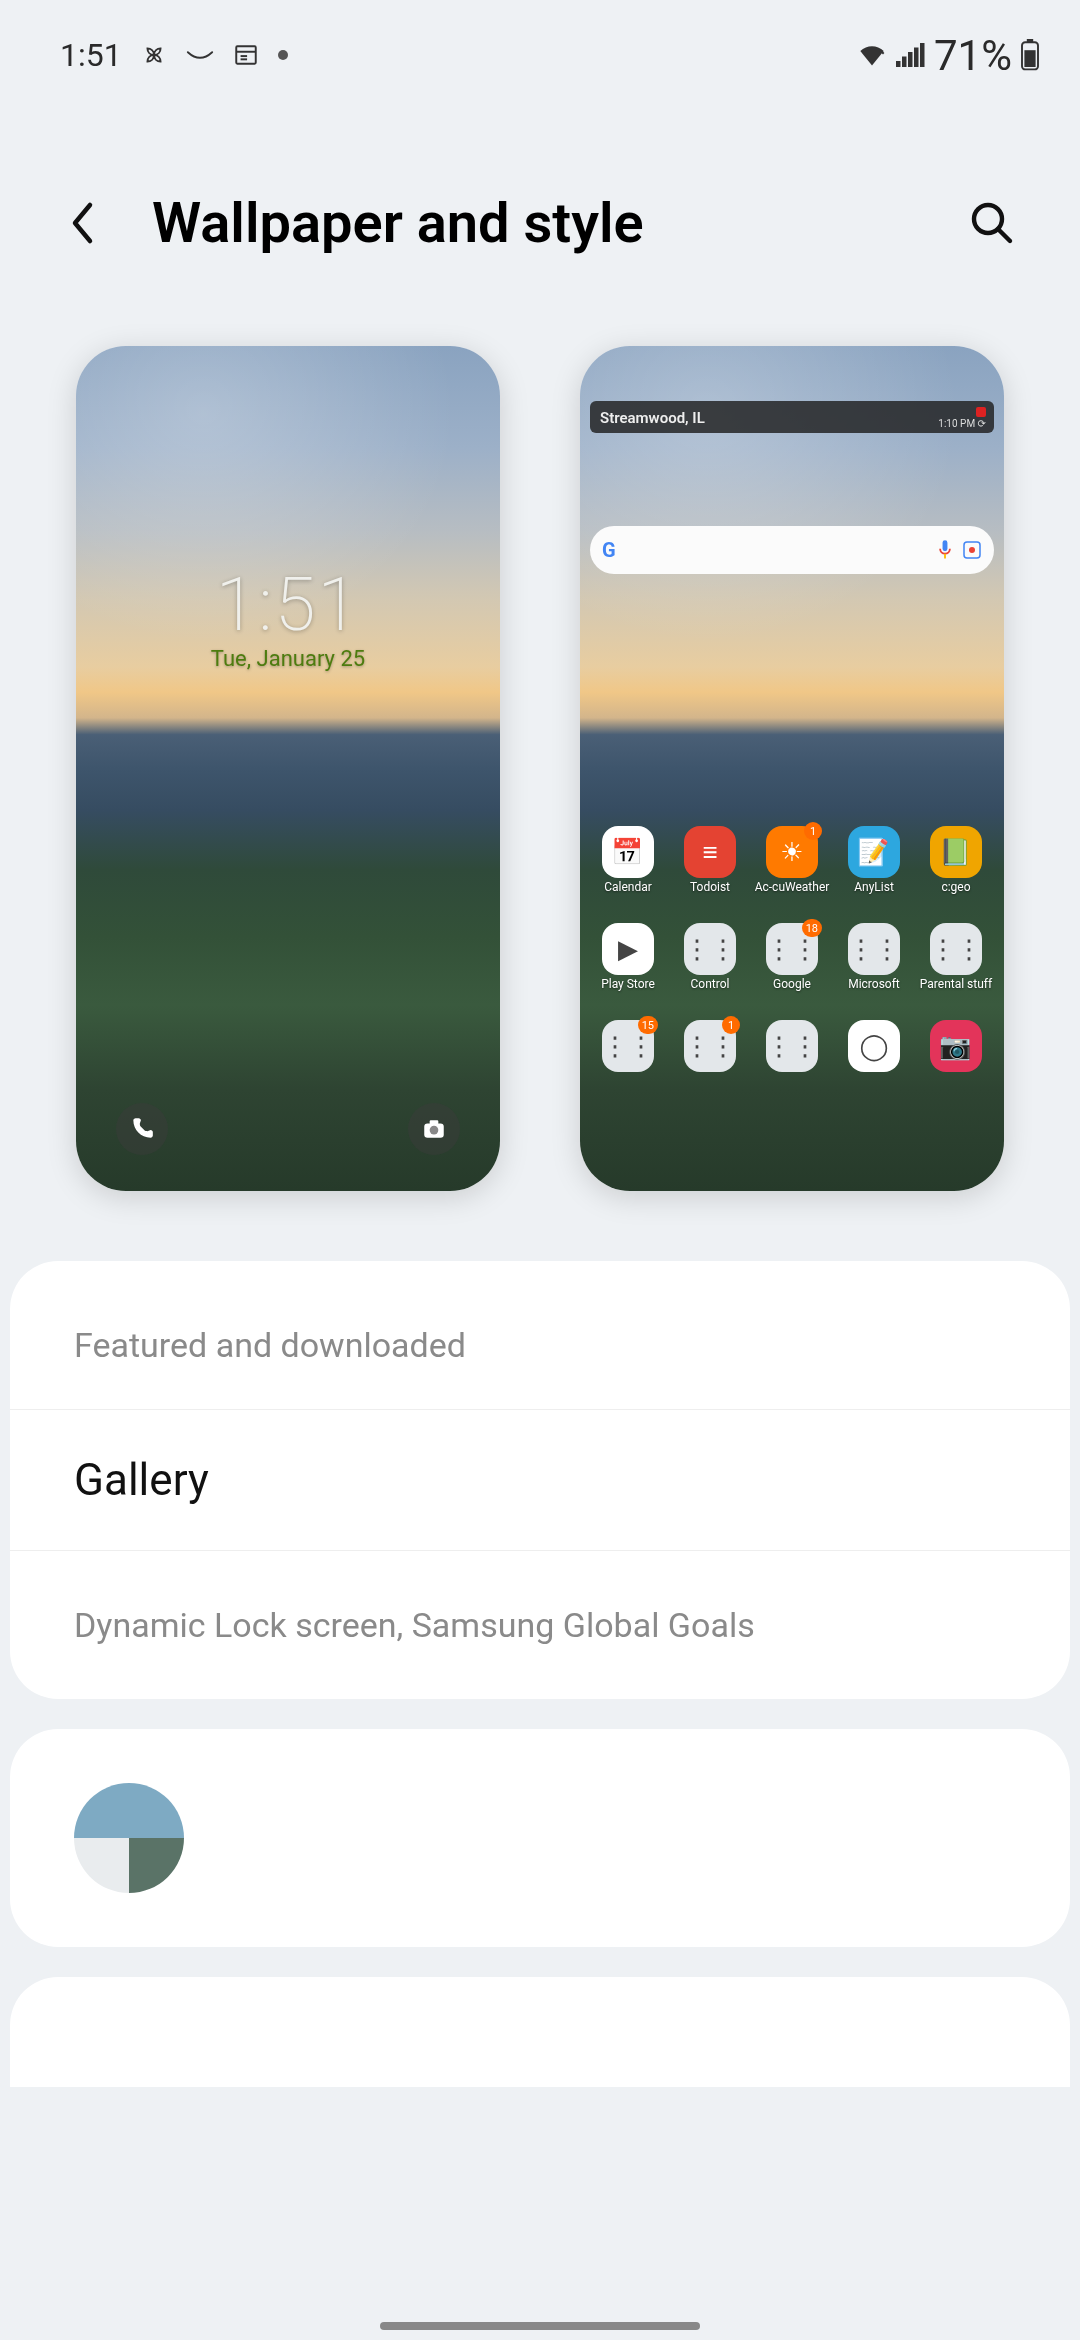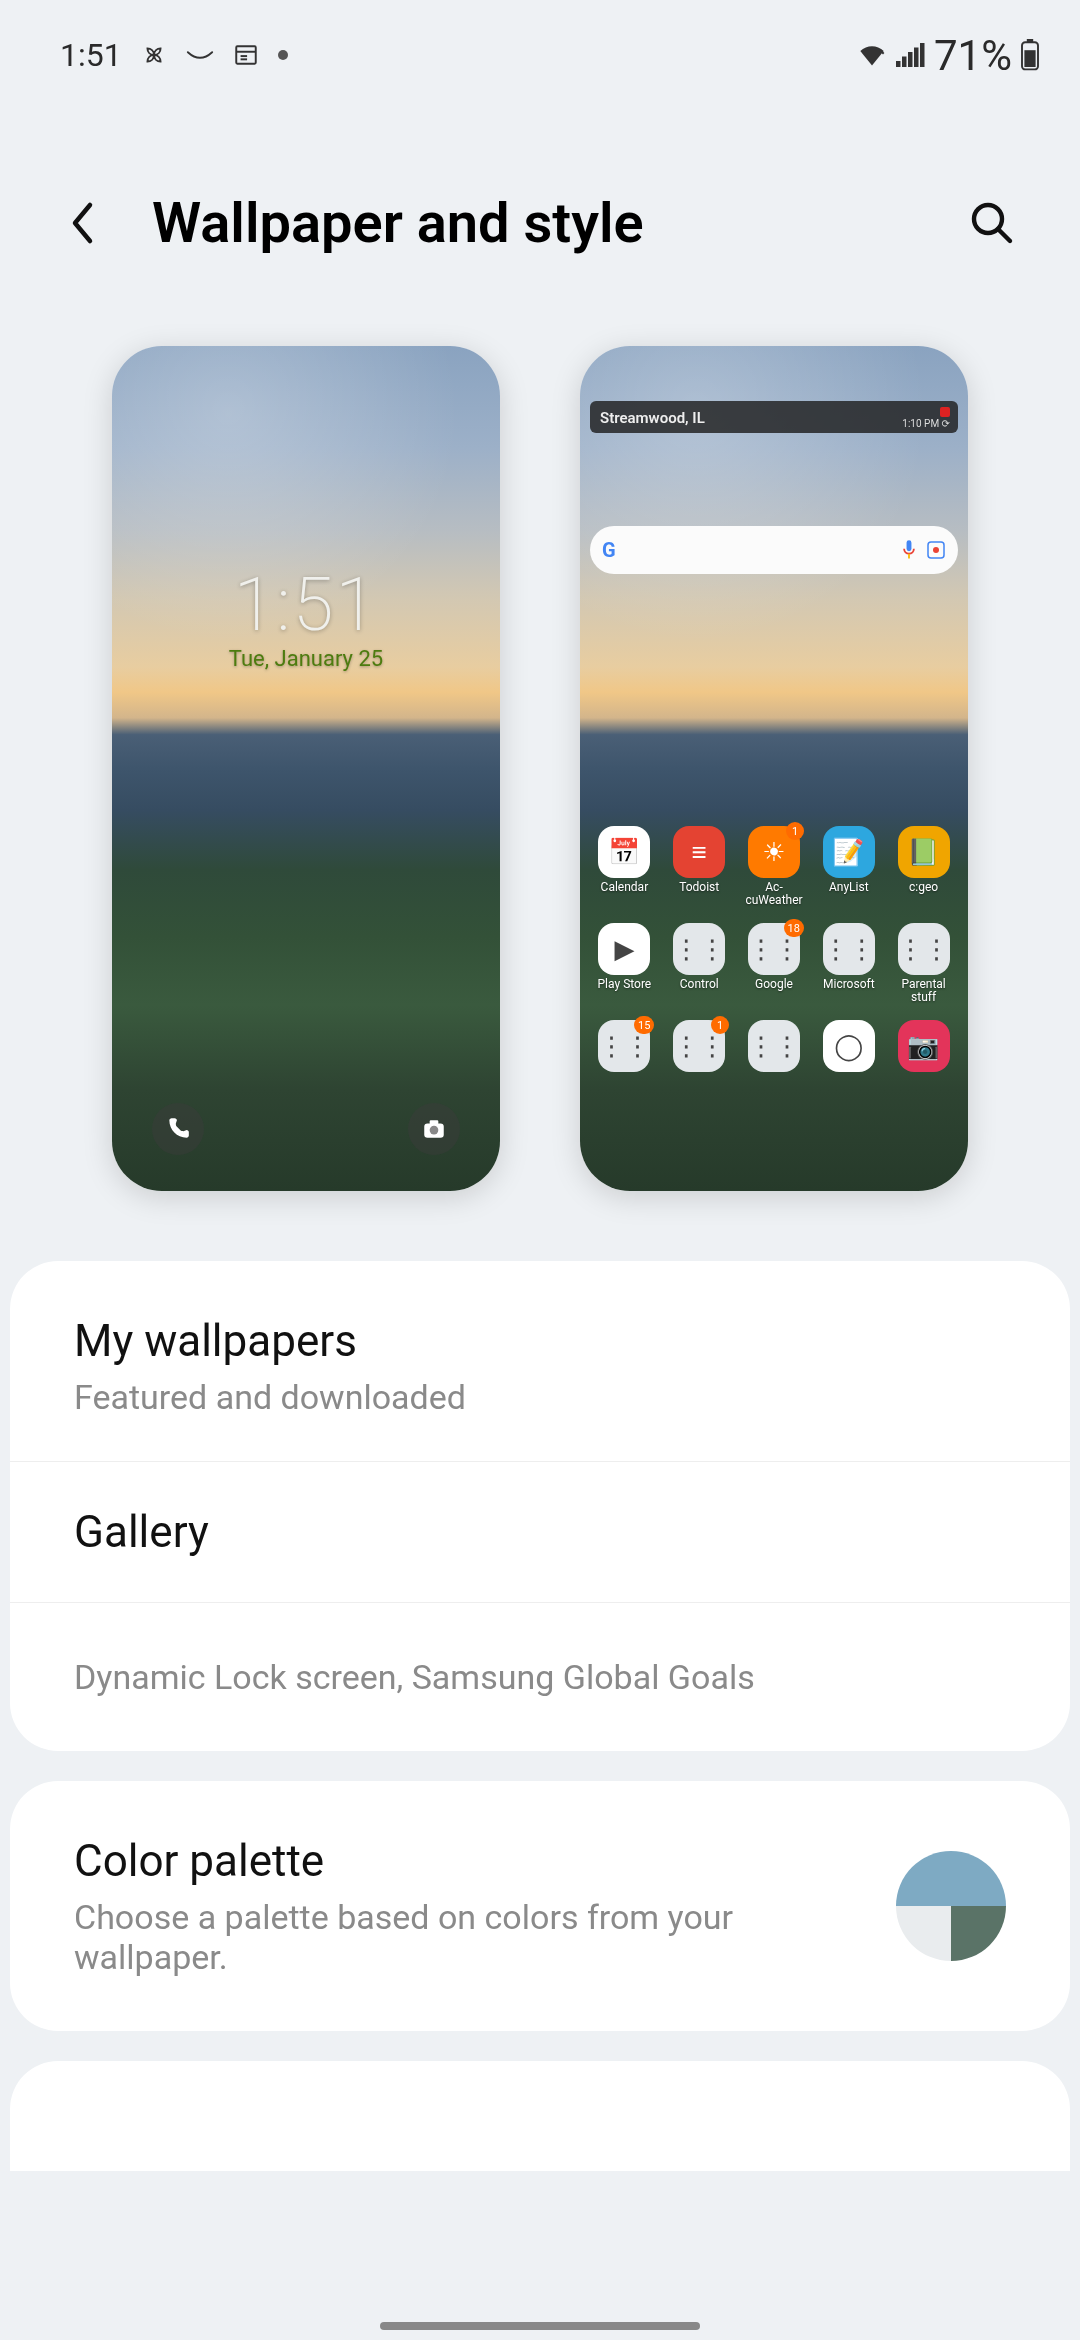--- a/index.html
+++ b/index.html
@@ -41,21 +41,21 @@
   .search-btn { width: 56px; height: 56px; display:flex; align-items:center; justify-content:center; }
 
   
   .previews {
     display: flex;
     justify-content: center;
     gap: 80px;
     padding: 60px 0 60px 0;
   }
   .phone-preview {
-    width: 388px;
+    width: 424px;
     height: 845px;
     border-radius: 50px;
     overflow: hidden;
     position: relative;
     box-shadow: 0 6px 30px rgba(0,0,0,0.15);
   }
   
   .wallpaper-bg {
     position: absolute; inset:0;
     background:
@@ -333,37 +333,32 @@
         </div>
         <div class="app">
           <div class="app-icon" style="background: rgb(227, 52, 90); color: rgb(255, 255, 255);">📷</div>
         </div>
       </div>
   </div>
 </div>
 
 <div class="card">
   <div class="row">
-    <div class="row-title">My wallpapers</div>
     <div class="row-sub">Featured and downloaded</div>
   </div>
   <div class="row">
     <div class="row-title">Gallery</div>
   </div>
   <div class="row">
     <div class="row-sub">Dynamic Lock screen, Samsung Global Goals</div>
   </div>
 </div>
 
 <div class="card">
   <div class="palette-row">
-    <div class="palette-text">
-      <div class="row-title">Color palette</div>
-      <div class="row-sub">Choose a palette based on colors from your wallpaper.</div>
-    </div>
     <div class="palette-circle">
       <div class="pc-top"></div>
         <div class="pc-bl"></div>
         <div class="pc-br"></div>
     </div>
   </div>
 </div>
 
 <div class="card-peek"></div>
 

